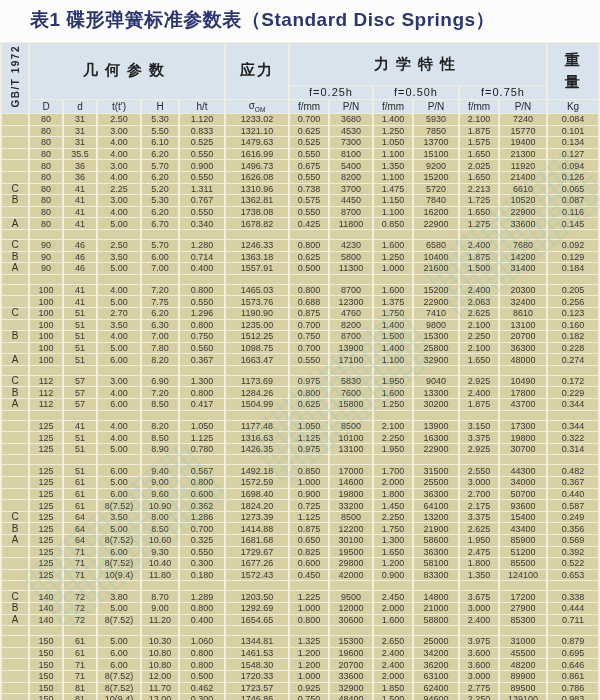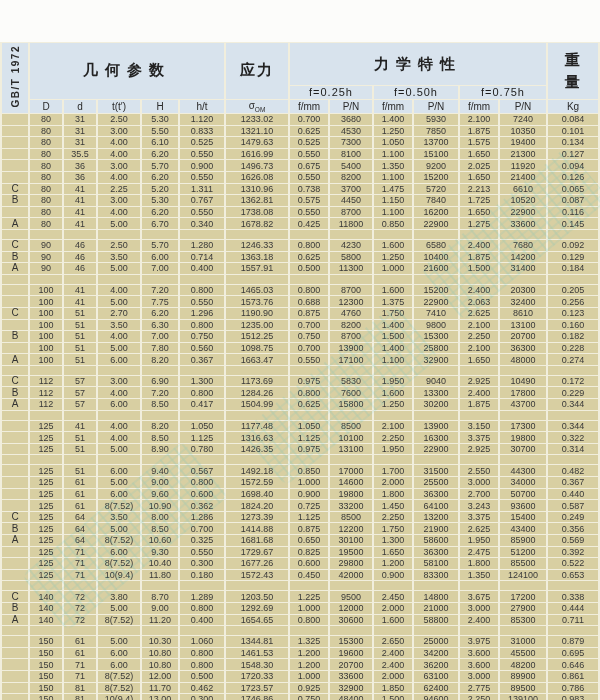--- a/index.html
+++ b/index.html
@@ -58,20 +58,21 @@
   }
   .wm1 { left:20px;  top:500px; width:210px; height:72px; }
   .wm2 { left:240px; top:360px; width:200px; height:70px; }
   .wm3 { left:420px; top:200px; width:190px; height:68px; }
 </style>
 </head>
 <body>
 
 <div class="page">
 
+  <div class="title">表1 碟形弹簧标准参数表（Standard Disc Springs）</div>
 
   <table class="spring">
     <colgroup>
       <col style="width:26px">
         <col style="width:32px">
         <col style="width:32px">
       <col style="width:42px">
         <col style="width:36px">
         <col style="width:44px">
       <col style="width:62px">
@@ -135,21 +136,21 @@
           <td>31</td>
           <td>3.00</td>
           <td>5.50</td>
           <td>0.833</td>
           <td>1321.10</td>
           <td>0.625</td>
           <td>4530</td>
           <td>1.250</td>
           <td>7850</td>
           <td>1.875</td>
-          <td>10350</td>
+          <td>15770</td>
           <td>0.101</td>
         </tr>
         <tr>
           <td class="series"></td>
           <td>80</td>
           <td>31</td>
           <td>4.00</td>
           <td>6.10</td>
           <td>0.525</td>
           <td>1479.63</td>
@@ -662,21 +663,21 @@
           <td>125</td>
           <td>61</td>
           <td>8(7.52)</td>
           <td>10.90</td>
           <td>0.362</td>
           <td>1824.20</td>
           <td>0.725</td>
           <td>33200</td>
           <td>1.450</td>
           <td>64100</td>
-          <td>3.243</td>
+          <td>2.175</td>
           <td>93600</td>
           <td>0.587</td>
         </tr>
         <tr>
           <td class="series">C</td>
           <td>125</td>
           <td>64</td>
           <td>3.50</td>
           <td>8.00</td>
           <td>1.286</td>

